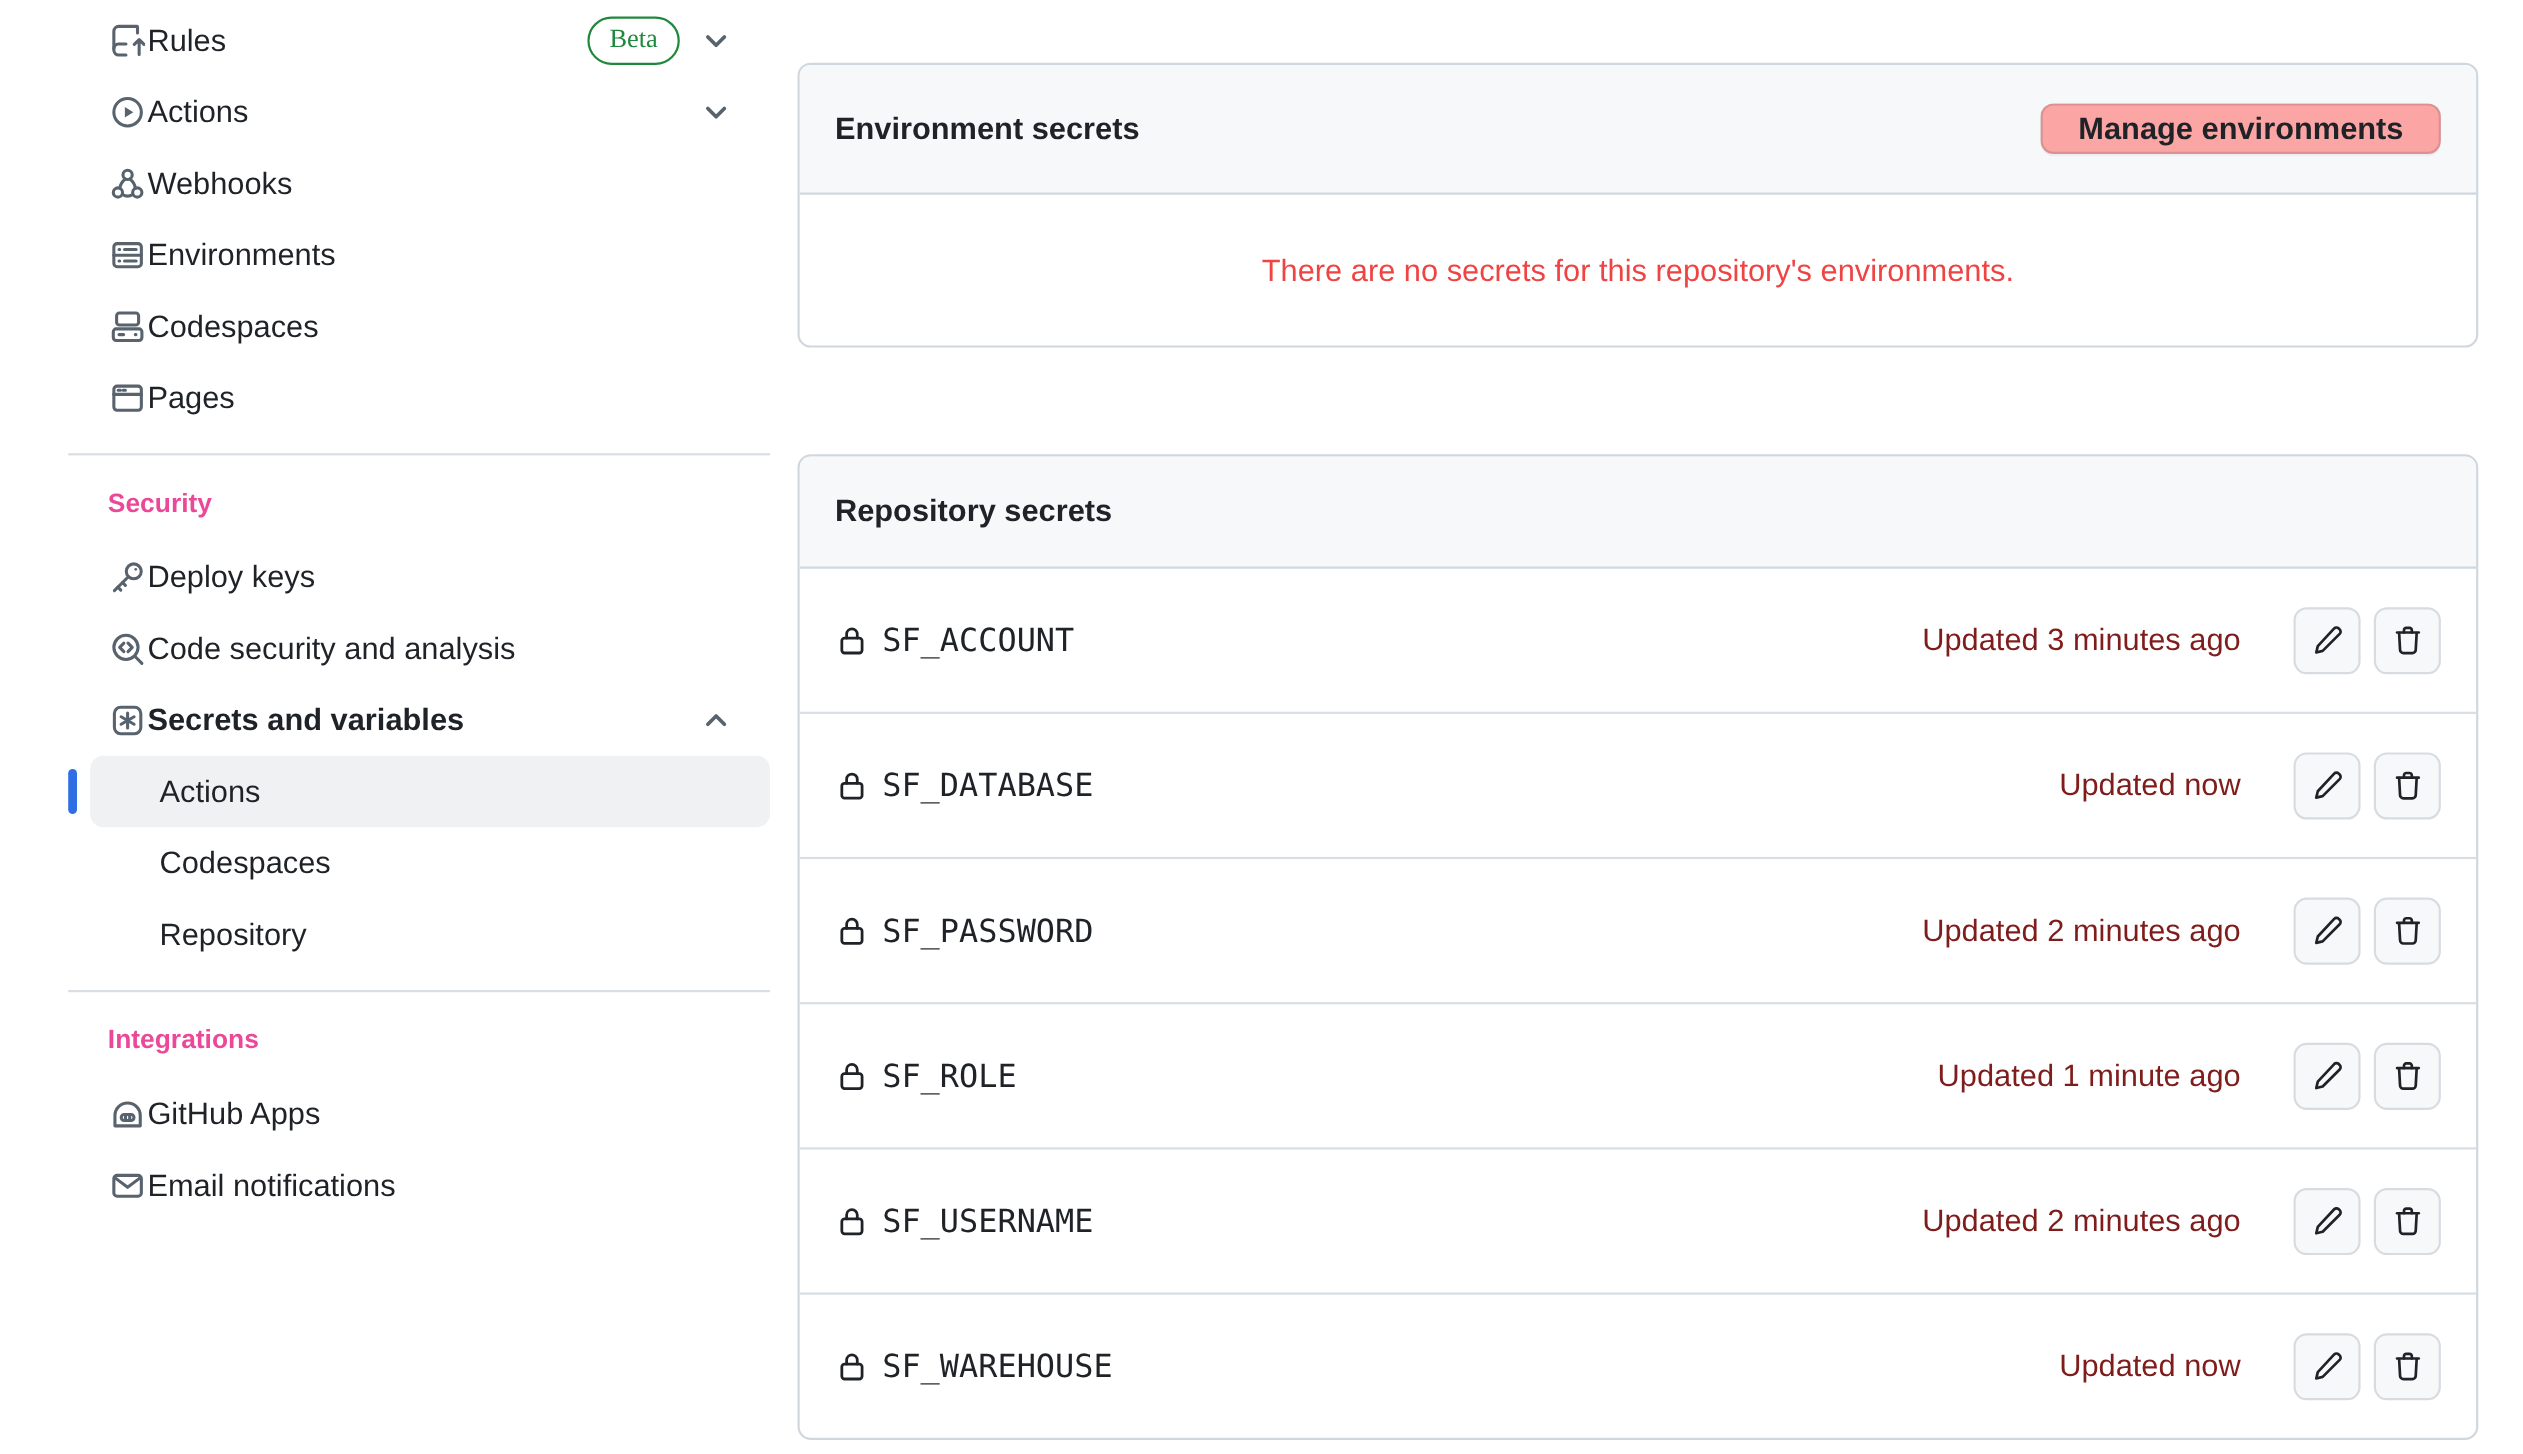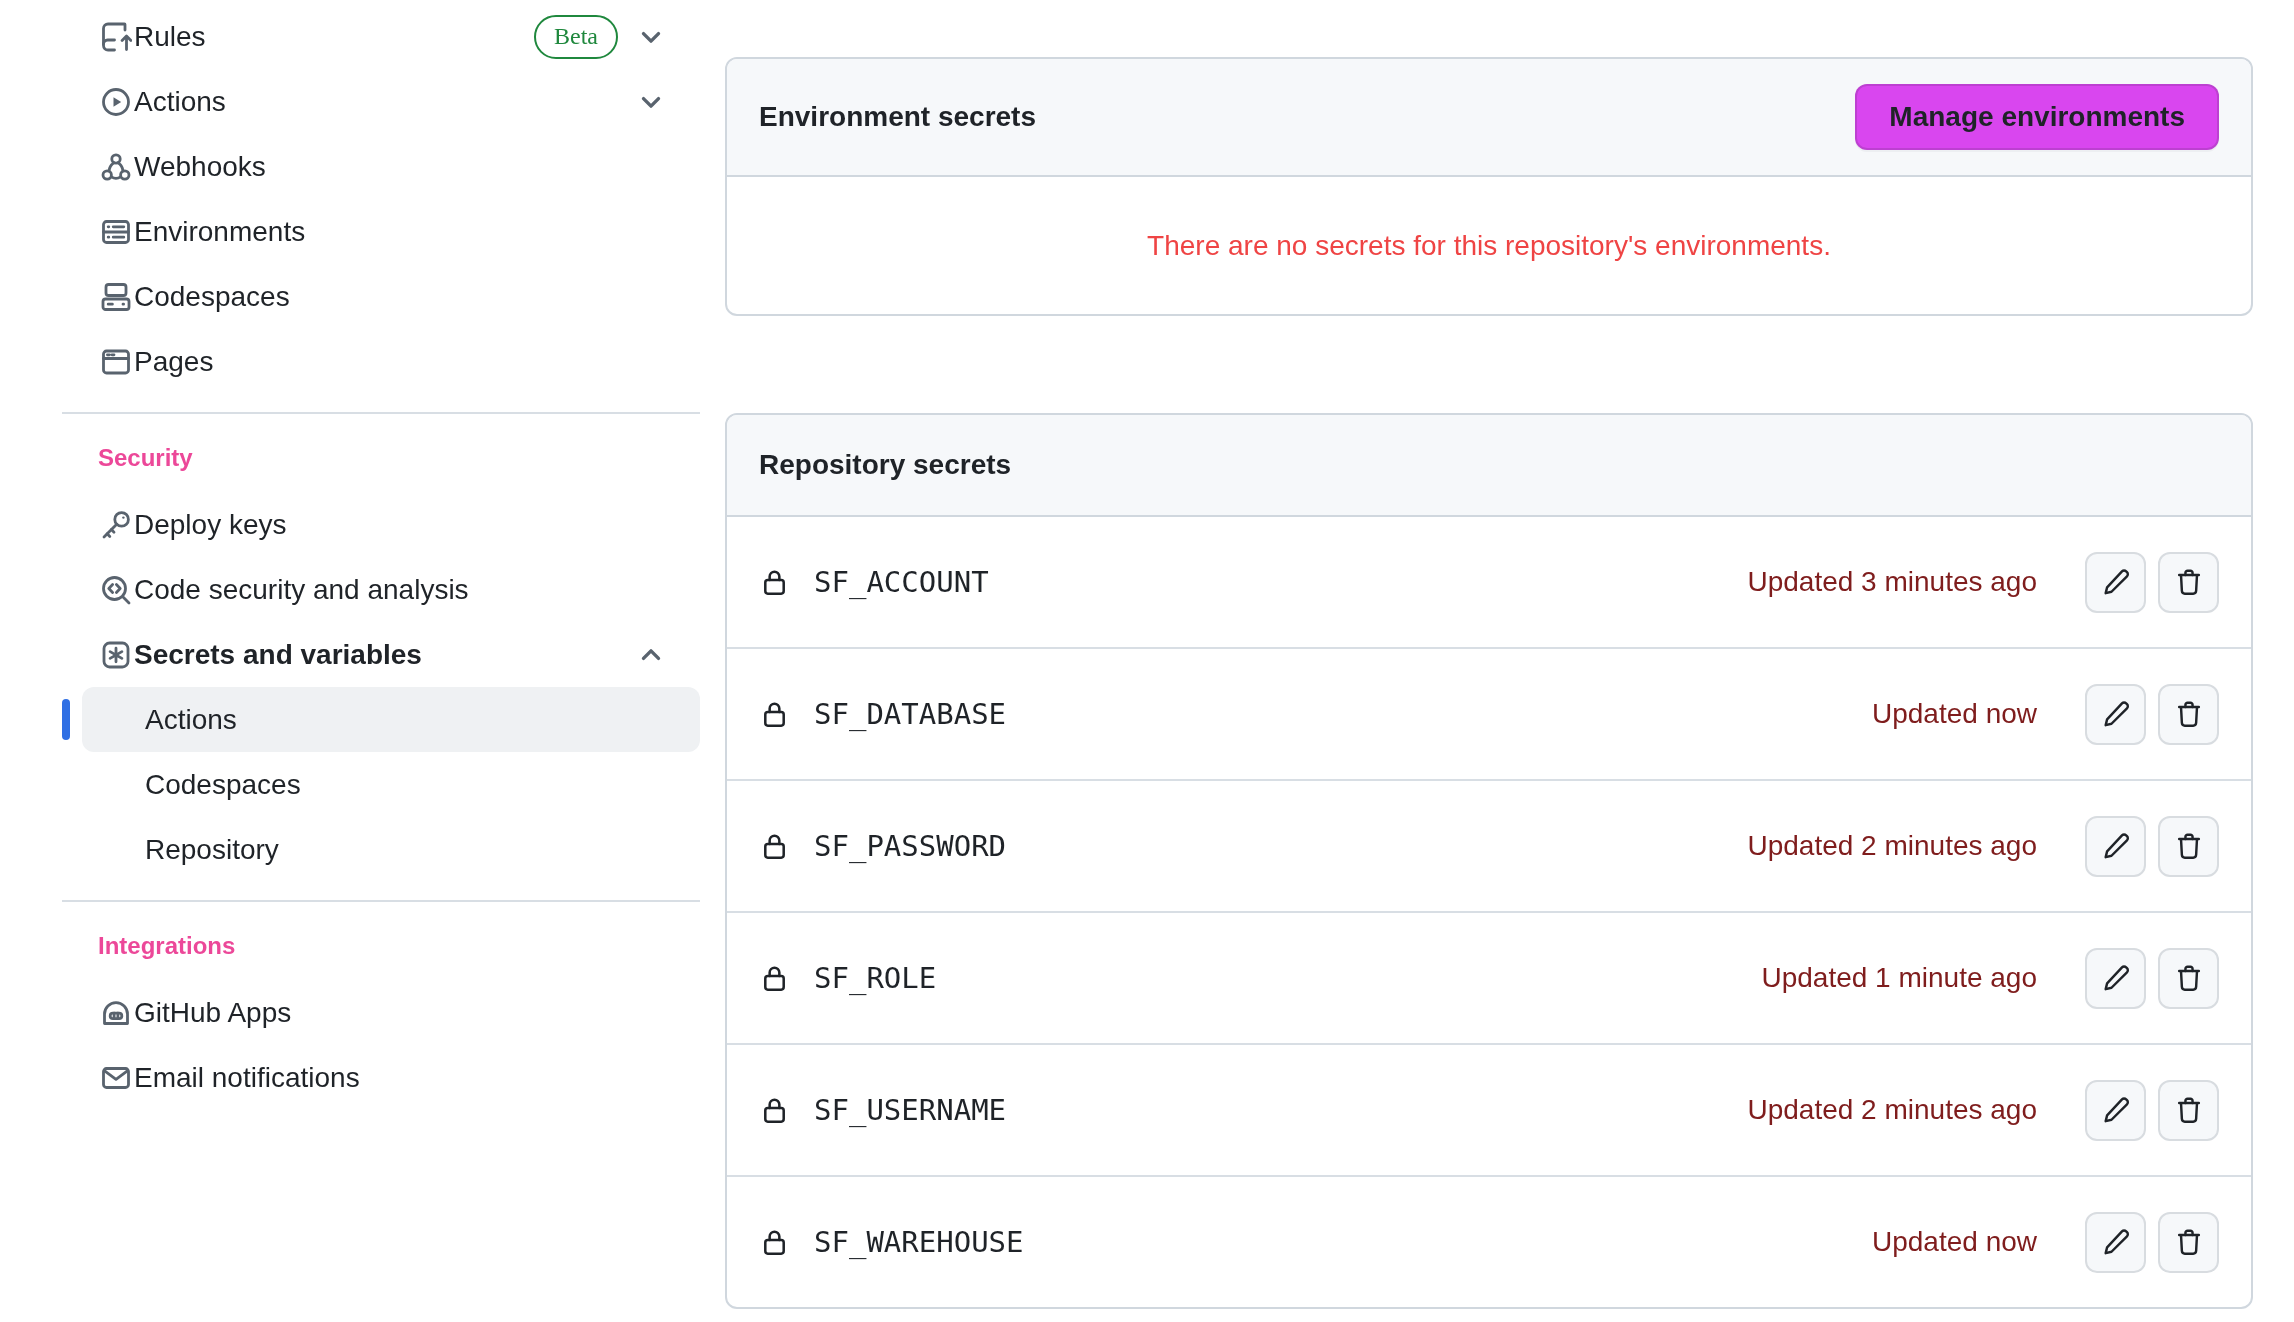--- a/index.html
+++ b/index.html
@@ -27,29 +27,29 @@
   .subnav-item.selected{background:#eff1f3;}
   .active-bar{position:absolute;left:-20px;top:12px;width:8px;height:41px;border-radius:6px;background:#2f6fe4;}
 
   
   .main{position:absolute;left:725px;top:57px;width:1528px;}
   .card{border:2px solid #d0d7de;border-radius:12px;background:#fff;overflow:hidden;}
   .card-header{background:#f6f8fa;border-bottom:2px solid #d0d7de;display:flex;align-items:center;padding:0 32px;gap:10px;}
   .env-header{height:116px;}
   .repo-header{height:100px;}
   .card-title{font-weight:600;font-size:28px;color:#1f2328;}
-  .manage-btn{margin-left:auto;height:66px;padding:0 32px;font-family:inherit;font-size:28px;font-weight:600;color:#1f2328;
-              background:#d946ef;border:2px solid rgba(31,35,40,.15);border-radius:12px;cursor:pointer;
+  .manage-btn{margin-left:auto;height:46px;padding:0 32px;font-family:inherit;font-size:28px;font-weight:600;color:#1f2328;
+              background:#fca5a5;border:2px solid rgba(31,35,40,.15);border-radius:12px;cursor:pointer;
               box-shadow:0 2px 0 rgba(31,35,40,.04);}
   .env-body{height:137px;display:flex;align-items:center;justify-content:center;color:#ef4444;}
   .repo-card{margin-top:97px;}
   .secret-row{height:130px;display:flex;align-items:center;padding:0 32px;border-top:2px solid #d8dee4;}
   .secret-row:first-of-type{border-top:none;}
   .lock{width:31px;height:31px;color:#1f2328;flex:none;}
-  .secret-name{margin-left:24px;font-family:"DejaVu Sans Mono","Liberation Mono",monospace;font-size:29px;color:#1f2328;}
+  .secret-name{margin-left:12px;font-family:"DejaVu Sans Mono","Liberation Mono",monospace;font-size:29px;color:#1f2328;}
   .updated{margin-left:auto;color:#7f1d1d;margin-right:48px;white-space:nowrap;}
   .icon-btn{width:61px;height:61px;border-radius:12px;background:#f6f8fa;border:2px solid #d8dce0;display:flex;
             align-items:center;justify-content:center;color:#1f2328;cursor:pointer;flex:none;}
   .icon-btn + .icon-btn{margin-left:12px;}
   .icon-btn svg{width:30px;height:30px;}
 </style>
 </head>
 <body>
 
 <svg width="0" height="0" style="position:absolute">

